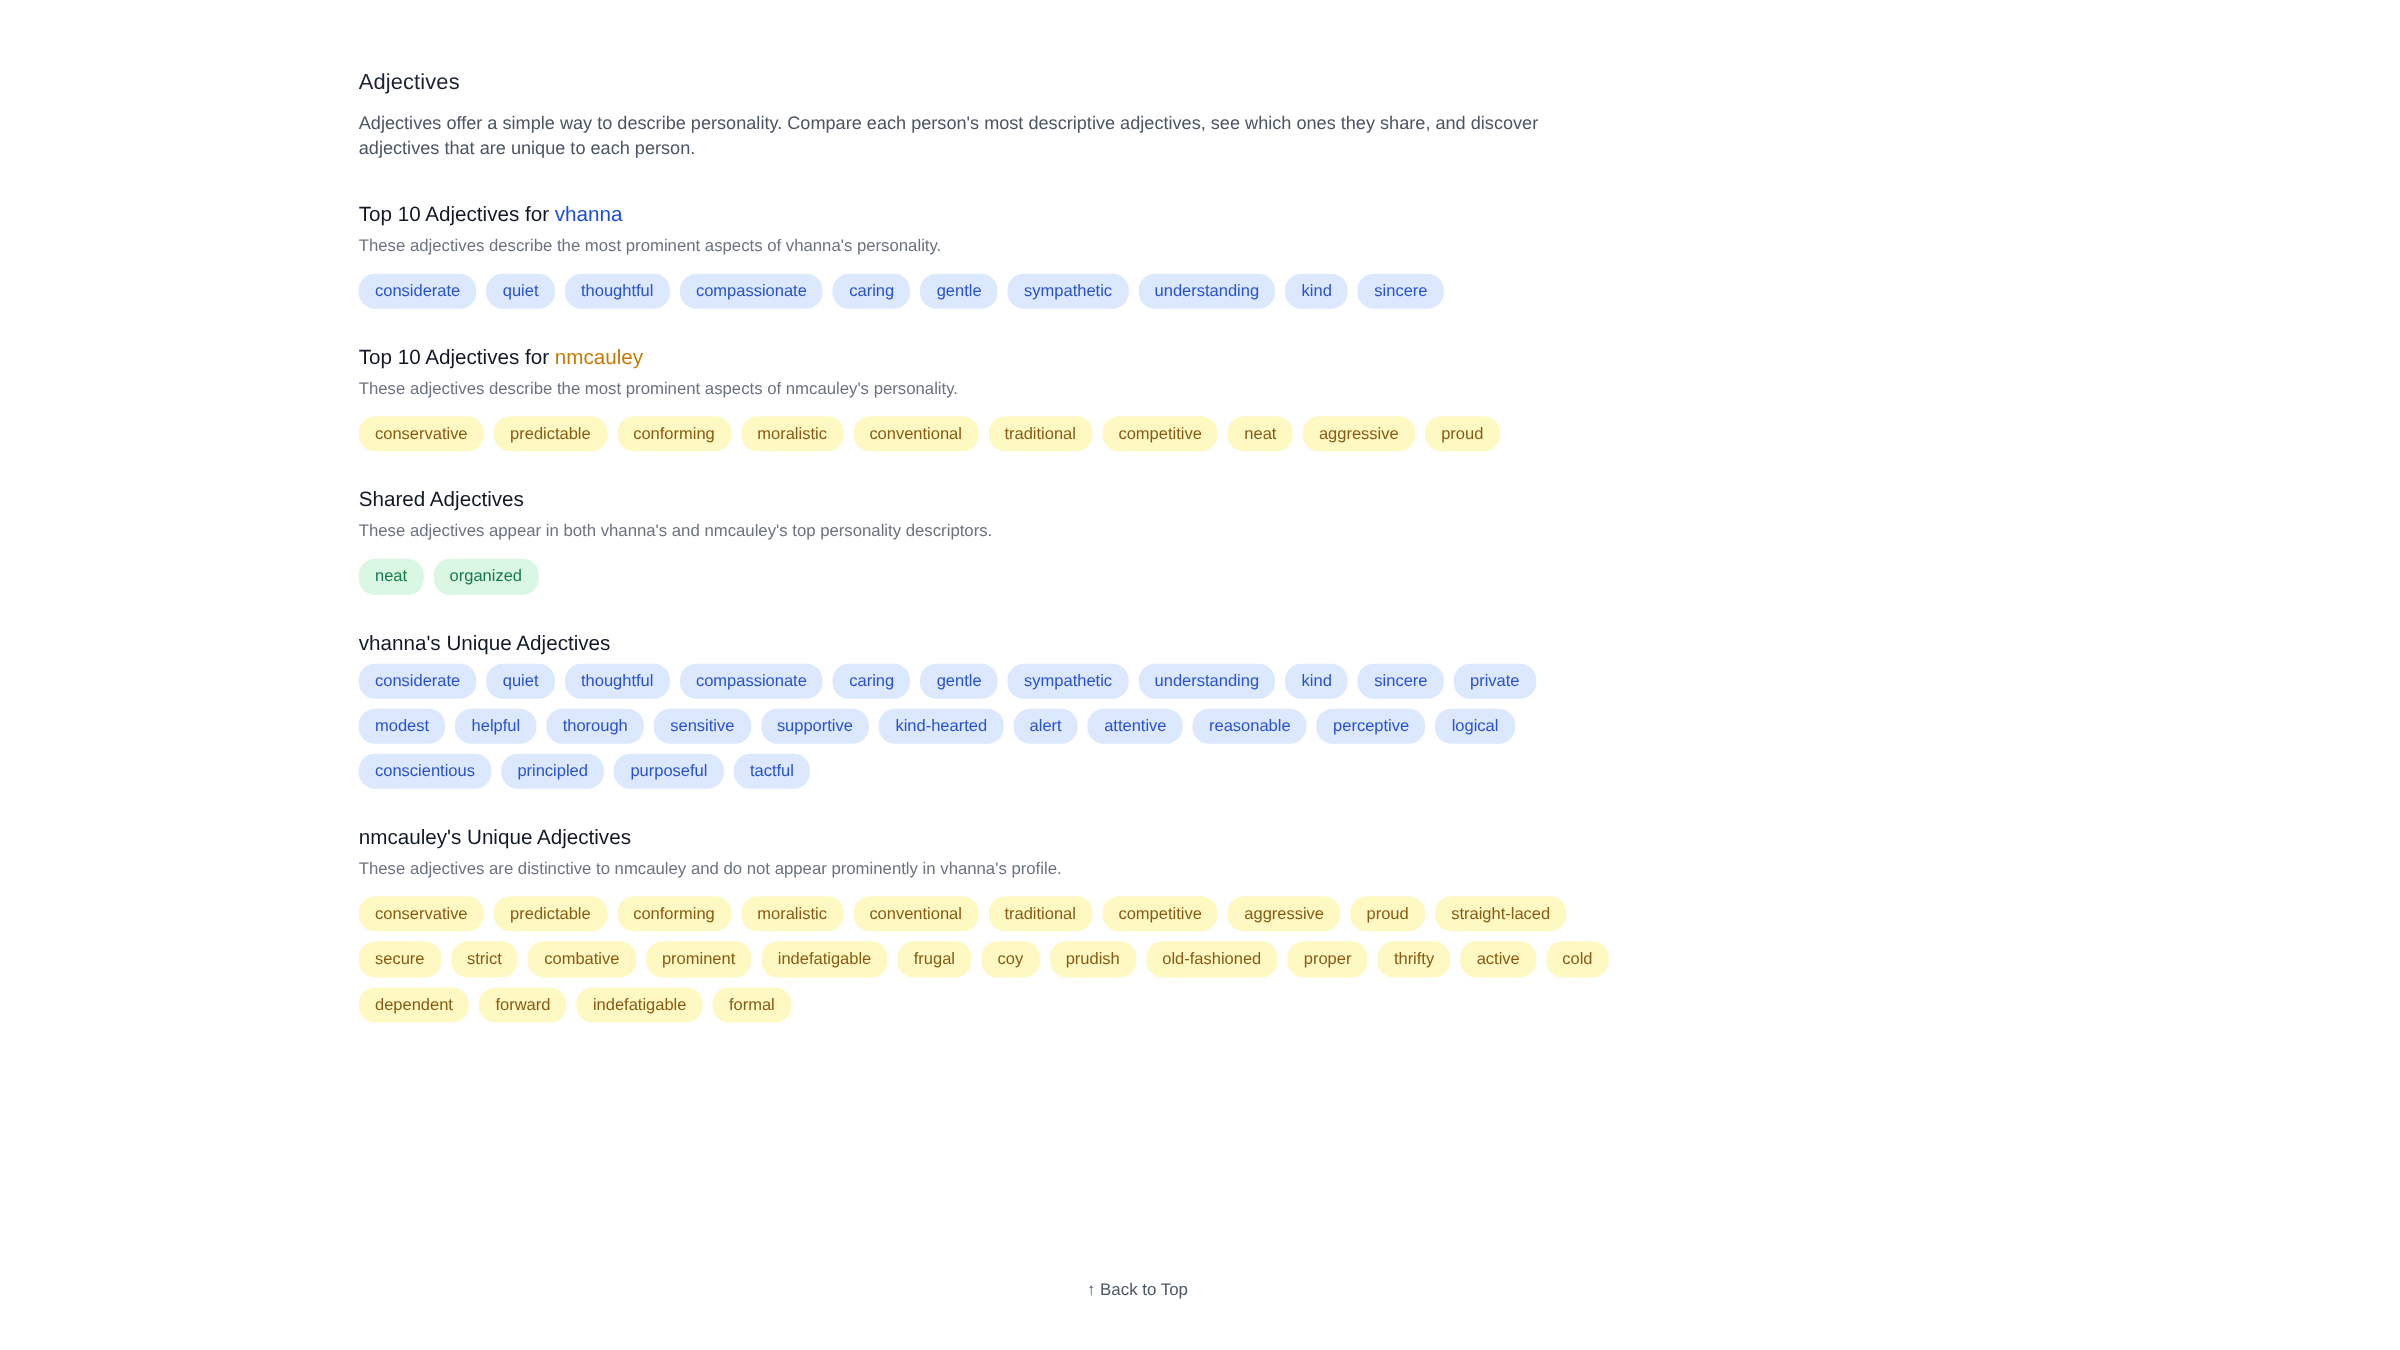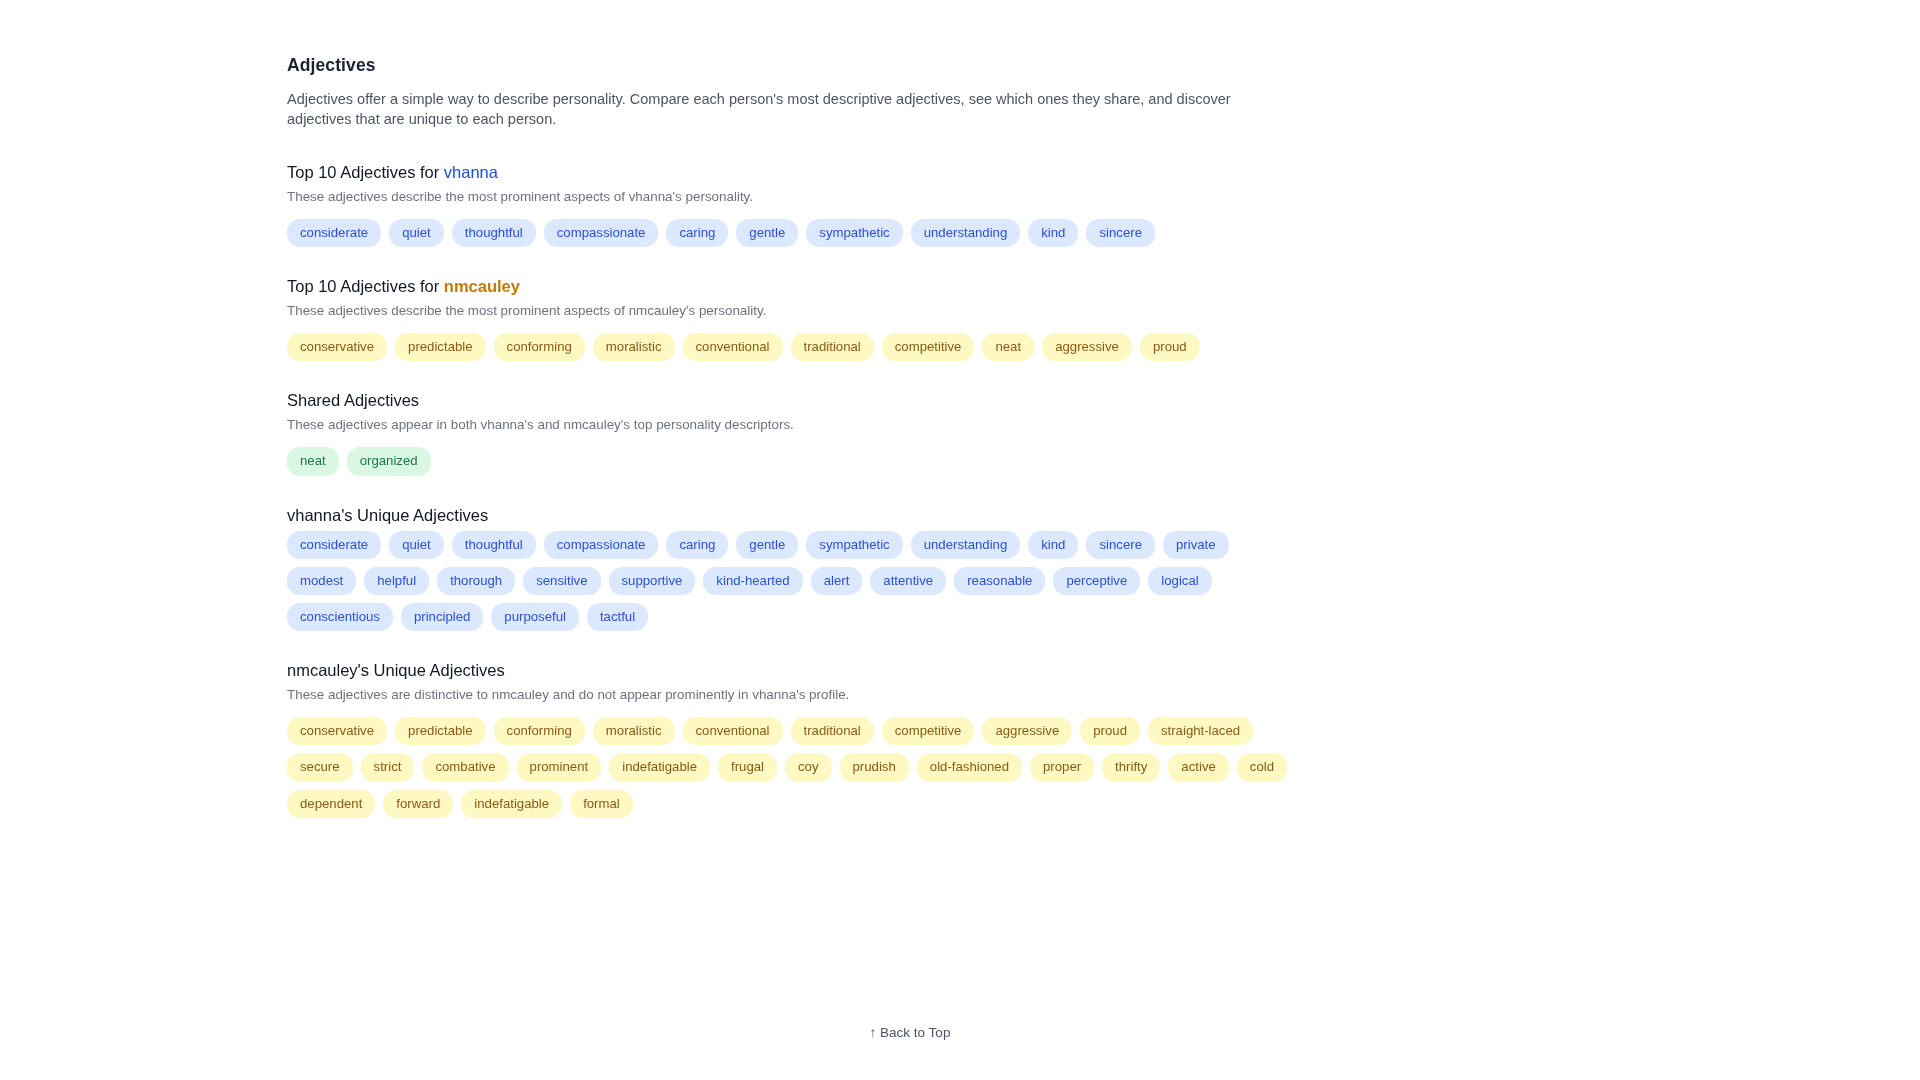--- a/index.html
+++ b/index.html
@@ -23,21 +23,21 @@
     box-sizing: border-box;
   }
   .content {
     position: absolute;
     left: 287px;
     top: 55px;
     width: 1010px;
   }
   .section-title {
     font-size: 17.5px;
-    font-weight: bold;
+    font-weight: normal;
     color: #1a2233;
     margin: 0 0 13px 0;
     letter-spacing: 0.1px;
   }
   .intro {
     font-size: 14.5px;
     line-height: 20px;
     color: #4b5563;
     margin: 0 0 34px 0;
     max-width: 990px;
@@ -50,21 +50,20 @@
     font-weight: 400;
     color: #111827;
     margin: 0 0 6px 0;
   }
   .block-title .name-blue {
     color: #1d4ed8;
     text-align: center;
   }
   .block-title .name-orange {
     color: #c47b06;
-    font-weight: bold;
   }
   .block-sub {
     font-size: 13.4px;
     color: #6b7280;
     margin: 0 0 13px 0;
     line-height: 18px;
   }
   .tags {
     display: flex;
     flex-wrap: wrap;

